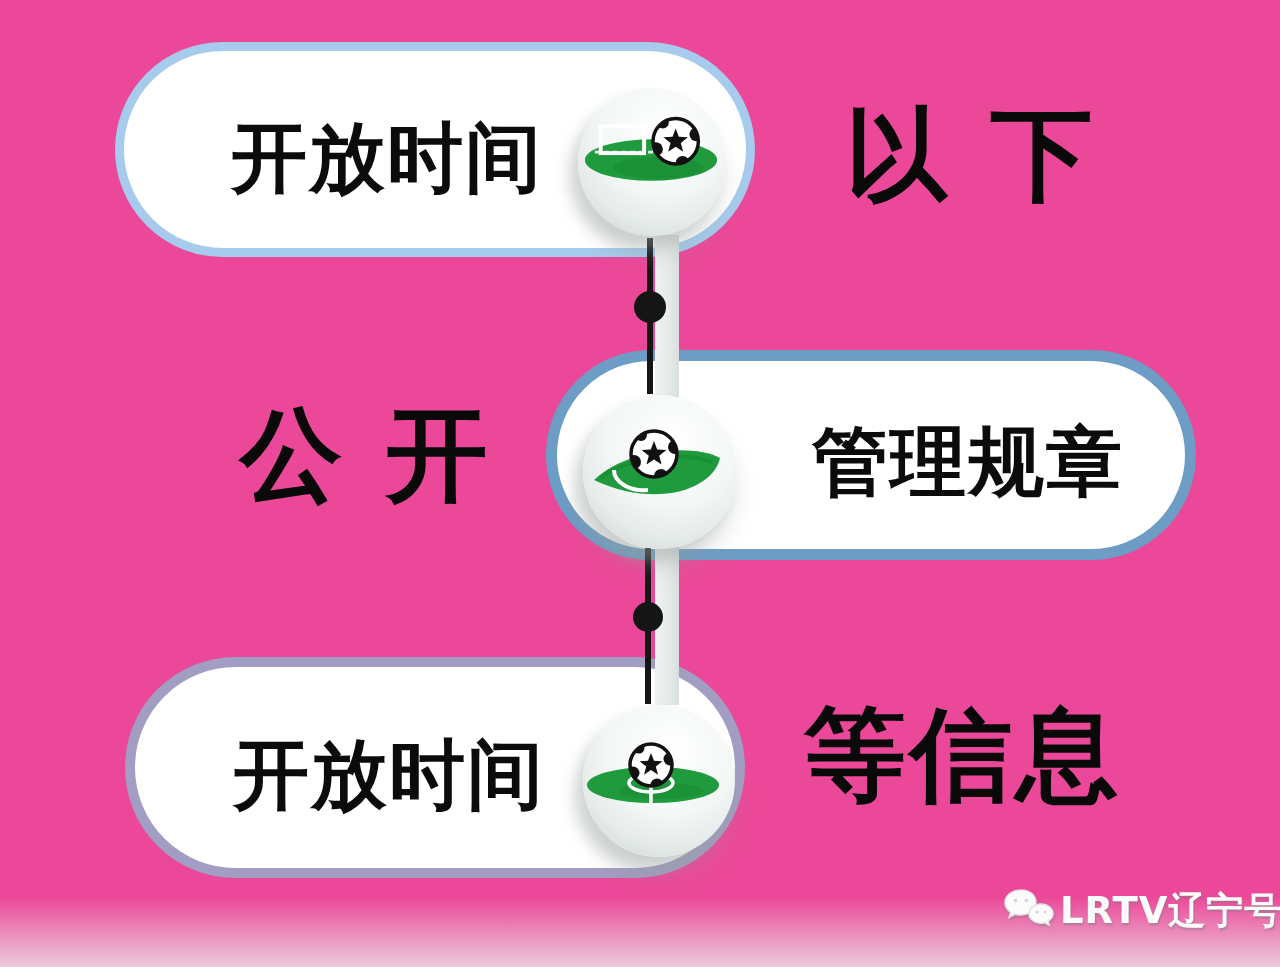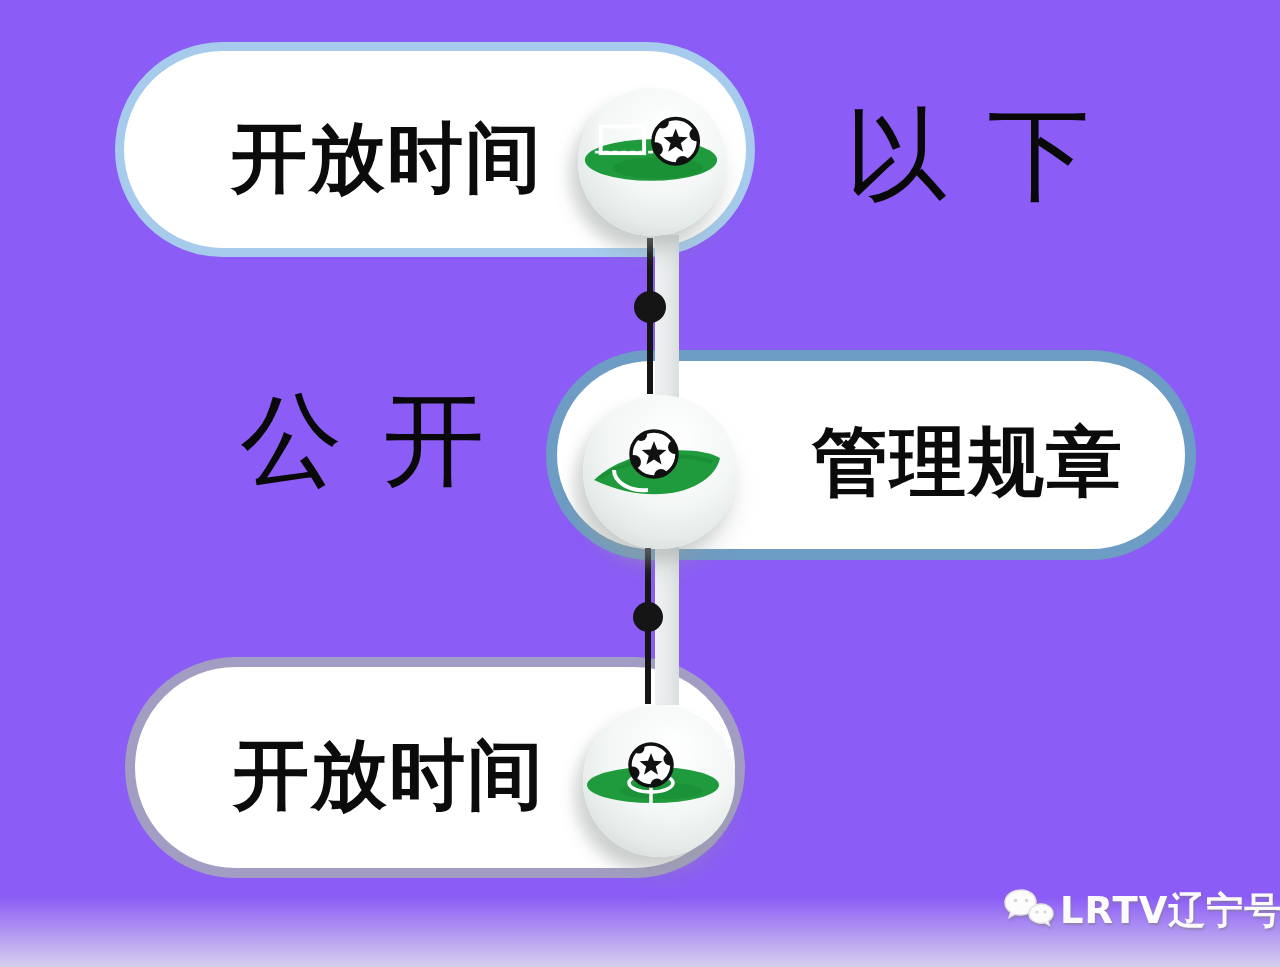--- a/index.html
+++ b/index.html
@@ -1,18 +1,18 @@
 <!DOCTYPE html>
 <html><head>
 <meta charset="utf-8">
 <style>
   html,body{margin:0;padding:0;background:#ffffff;}
   .stage{
     position:relative;width:1280px;height:967px;overflow:hidden;
-    background:#8b5cf6;
+    background:#ec4899;
     font-family:"DejaVu Sans","Liberation Sans",sans-serif;
   }
   .stage::after{ 
     content:"";position:absolute;left:0;bottom:0;width:100%;height:70px;
     background:linear-gradient(180deg,rgba(238,239,239,0) 0%,rgba(234,236,236,.8) 100%);
     z-index:0;pointer-events:none;
   }
 
   
   .pill{position:absolute;box-sizing:border-box;background:#ffffff;z-index:1;}
@@ -46,25 +46,25 @@
   
   .pill-label{
     position:absolute;z-index:6;color:#0b0b0b;font-weight:600;
     font-size:76px;line-height:1;letter-spacing:2px;white-space:nowrap;
   }
   .label-1{left:231px;top:120px;}
   .label-2{left:812px;top:424px;}
   .label-3{left:233px;top:737px;}
 
   .big-text{
-    position:absolute;z-index:6;color:#090909;font-weight:400;
+    position:absolute;z-index:6;color:#090909;font-weight:700;
     font-size:102px;line-height:1;white-space:nowrap;letter-spacing:4px;
   }
   .big-1{left:845px;top:104px;}
-  .big-2{left:240px;top:389px;}
+  .big-2{left:240px;top:404px;}
   .big-3{left:804px;top:704px;}
 
   
   .watermark{
     position:absolute;left:1000px;top:886px;z-index:7;
     display:flex;align-items:center;gap:6px;
   }
   .watermark-text{
     font-size:37px;font-weight:600;letter-spacing:1px;color:#fbfbfb;
     text-shadow:1px 2px 2px rgba(125,125,125,.55);white-space:nowrap;
@@ -150,20 +150,21 @@
       </g>
     </svg>
   </div>
 
   <div class="pill-label label-1">开放时间</div>
   <div class="pill-label label-2">管理规章</div>
   <div class="pill-label label-3">开放时间</div>
 
   <div class="big-text big-1">以 下</div>
   <div class="big-text big-2">公 开</div>
+  <div class="big-text big-3">等信息</div>
 
   <div class="watermark">
     <span>
       <svg width="54" height="44" viewBox="0 0 54 44" xmlns="http://www.w3.org/2000/svg">
         <path d="M21 3 C12 3 5 8.5 5 15.5 c0 4 2.2 7.4 5.6 9.7 l-1.4 5.2 5.6-3.1 c1.6 0.4 3.4 0.7 5.2 0.7 9 0 16-5.6 16-12.5 S30 3 21 3 Z" fill="#fcfcfc" stroke="#e3e3e3" stroke-width="1.5"></path>
         <circle cx="15.5" cy="13.5" r="1.8" fill="#d6d6d6"></circle>
         <circle cx="26.5" cy="13.5" r="1.8" fill="#d6d6d6"></circle>
         <path d="M41 17 c-6.6 0-12 4.3-12 9.7 0 5.3 5.4 9.6 12 9.6 1.3 0 2.6-0.2 3.8-0.5 l4.5 2.5-1.1-4.2 c2.9-1.8 4.8-4.4 4.8-7.4 C53 21.3 47.6 17 41 17 Z" fill="#fcfcfc" stroke="#e3e3e3" stroke-width="1.5"></path>
         <circle cx="37" cy="25" r="1.5" fill="#d6d6d6"></circle>
         <circle cx="45" cy="25" r="1.5" fill="#d6d6d6"></circle>

